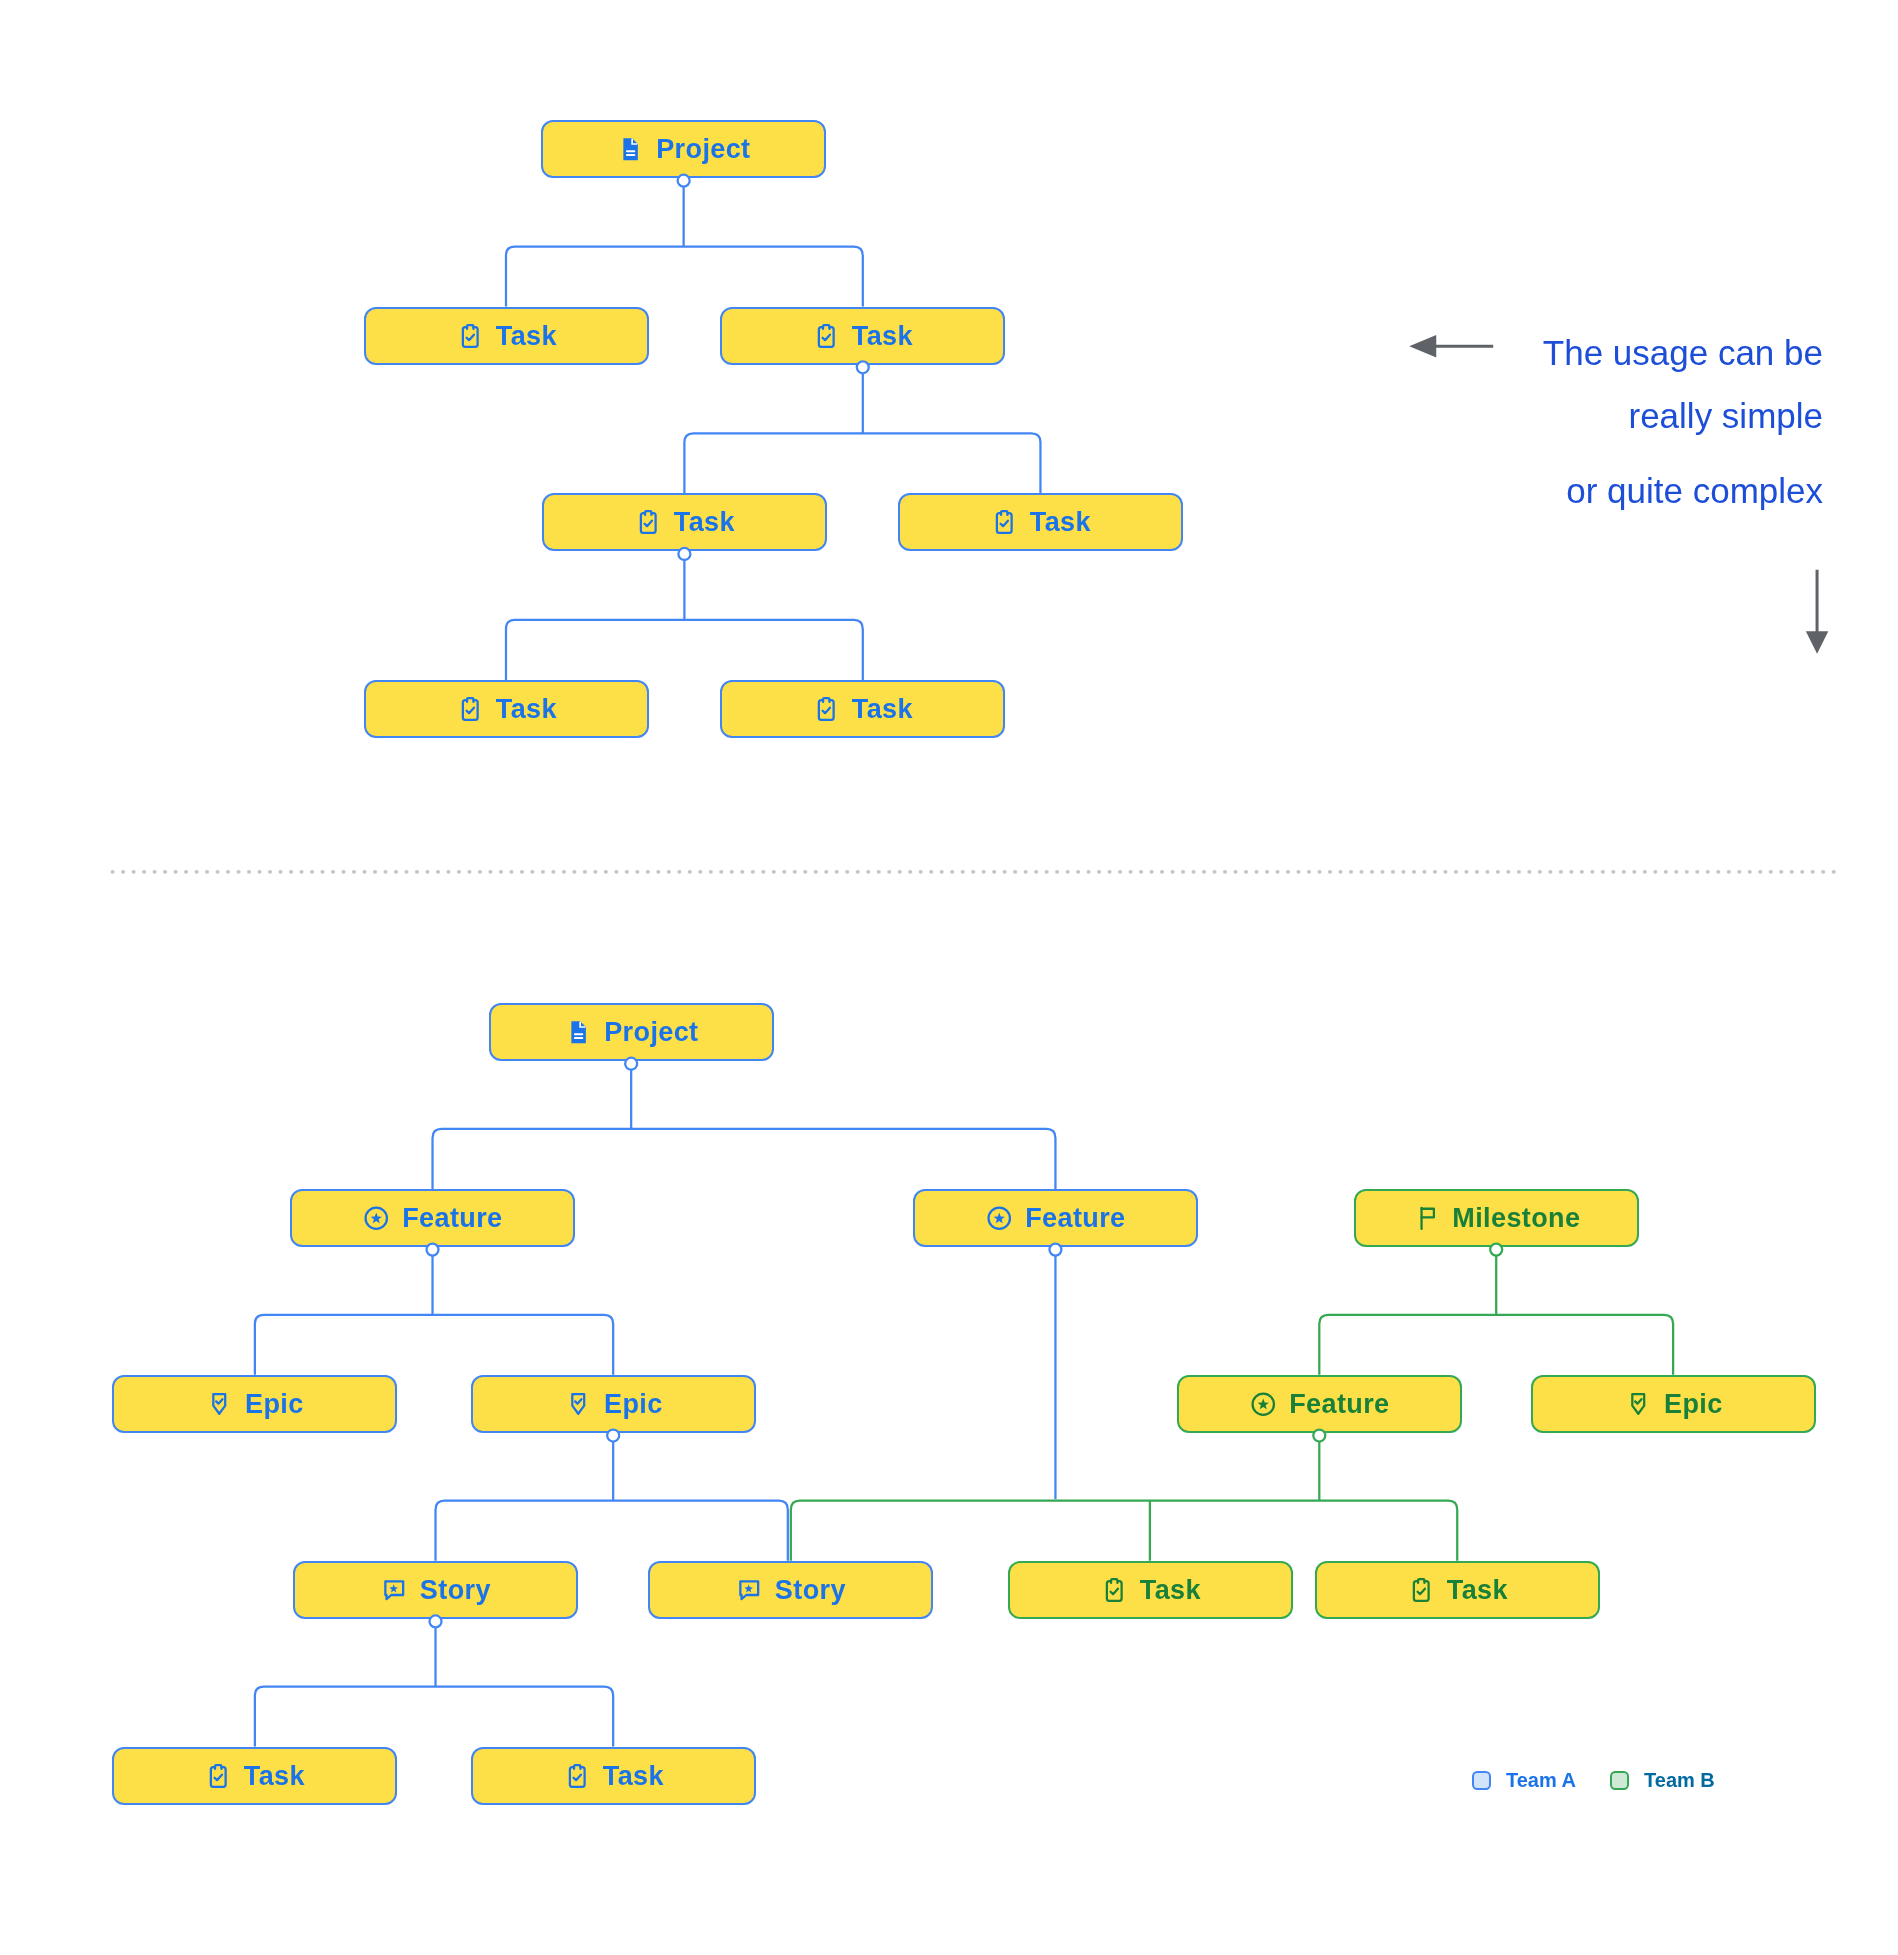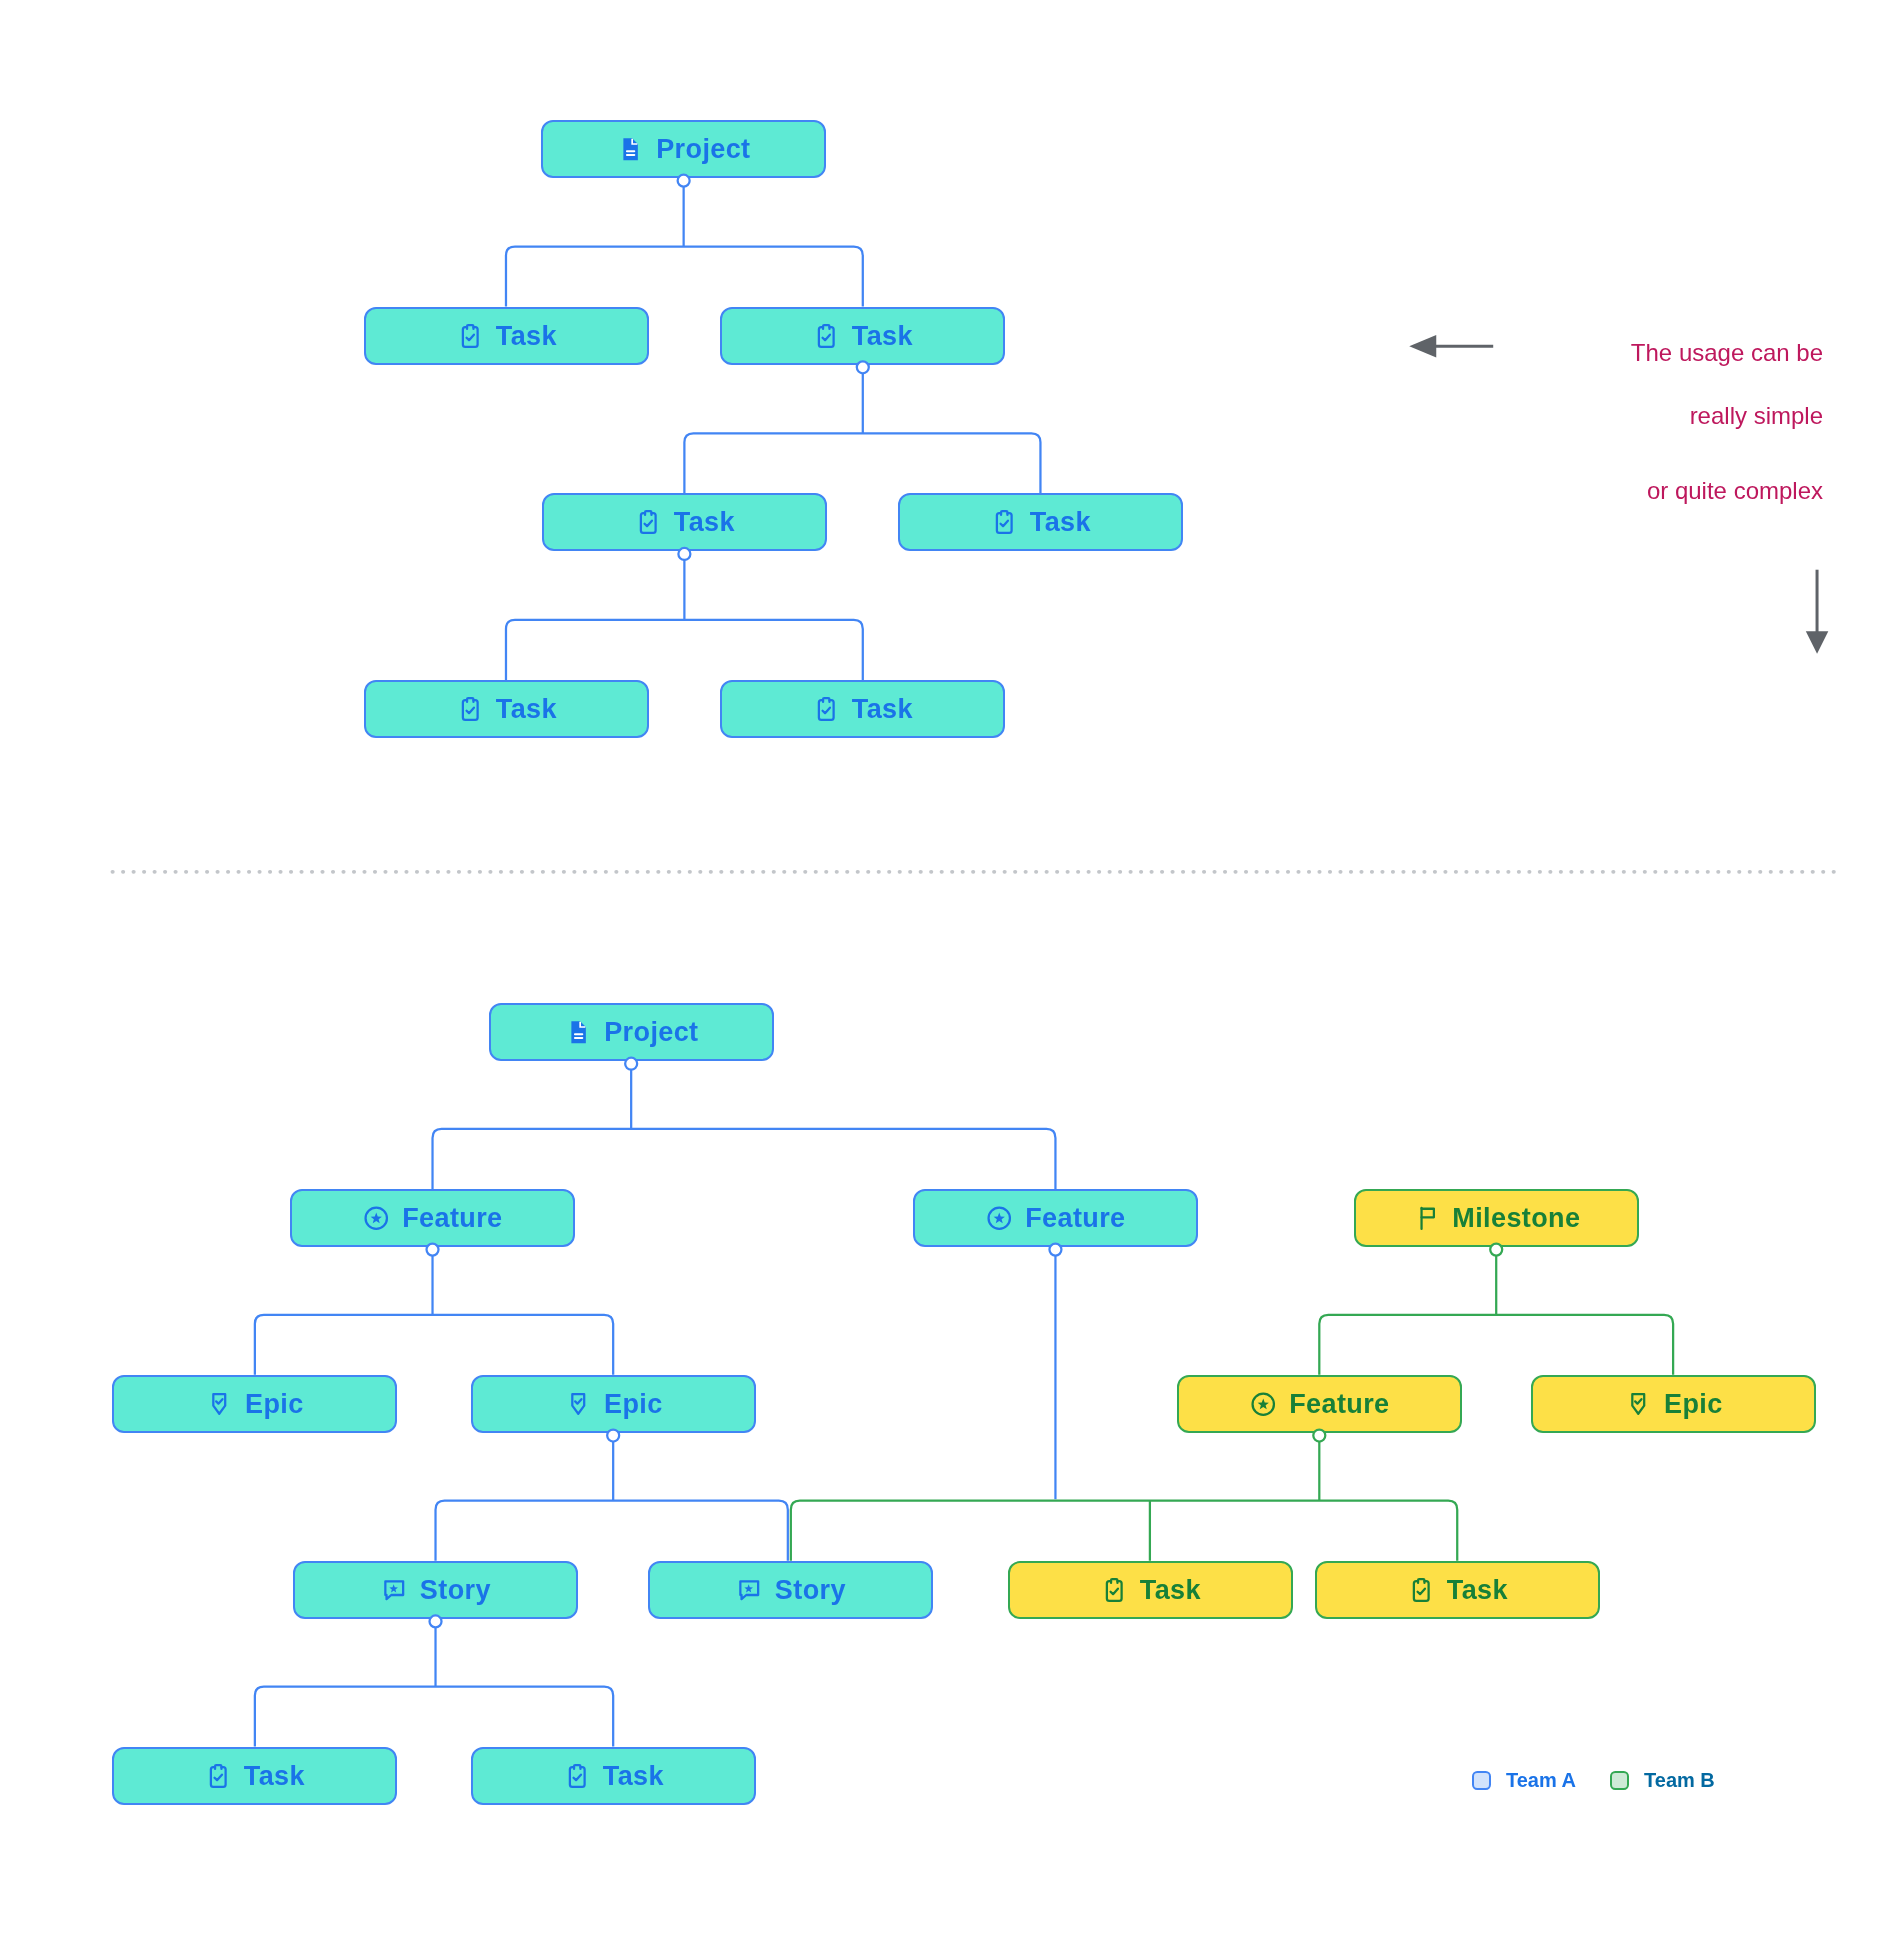--- a/index.html
+++ b/index.html
@@ -2,25 +2,25 @@
 <html style="font-size:12px"><head>
 <meta charset="utf-8">
 <style>
   html,body{margin:0;padding:0;background:#ffffff;}
   .canvas{position:relative;width:1898px;height:1955px;background:#ffffff;overflow:hidden;
           font-family:"Liberation Sans", sans-serif;}
   svg.layer{position:absolute;left:0;top:0;width:1898px;height:1955px;pointer-events:none;}
   .node{position:absolute;width:285px;height:58px;box-sizing:border-box;border-radius:12px;
         display:flex;align-items:center;justify-content:center;gap:11.2px;
         font-size:27px;font-weight:600;letter-spacing:0.4px;}
-  .node.blue{background:#5eead4;border:2.2px solid #4285f4;color:#1a73e8;}
+  .node.blue{background:#fde047;border:2.2px solid #4285f4;color:#1a73e8;}
   .node.green{background:#fde047;border:2.2px solid #34a853;color:#188038;}
   .node .icon{width:28.5px;height:28.5px;flex:0 0 auto;display:block;}
   .annotation{position:absolute;top:321px;right:75px;width:480px;text-align:right;
-              color:#be185d;font-size:24px;line-height:63px;font-weight:400;}
+              color:#1d4ed8;font-size:35px;line-height:63px;font-weight:400;}
   .annotation .para2{margin-top:12px;}
   .legend{position:absolute;left:1472px;top:1769px;display:flex;align-items:center;gap:34px;
           font-size:20px;font-weight:600;}
   .legend .item{display:flex;align-items:center;gap:15px;}
   .swatch{width:19px;height:19px;border-radius:5.2px;box-sizing:border-box;}
   .swatch.a{background:#d2e3fc;border:2.2px solid #4285f4;}
   .swatch.b{background:#ceead6;border:2.2px solid #34a853;}
   .legend .label-a{color:#1a73e8;}
   .legend .label-b{color:#0369a1;}
 </style>

